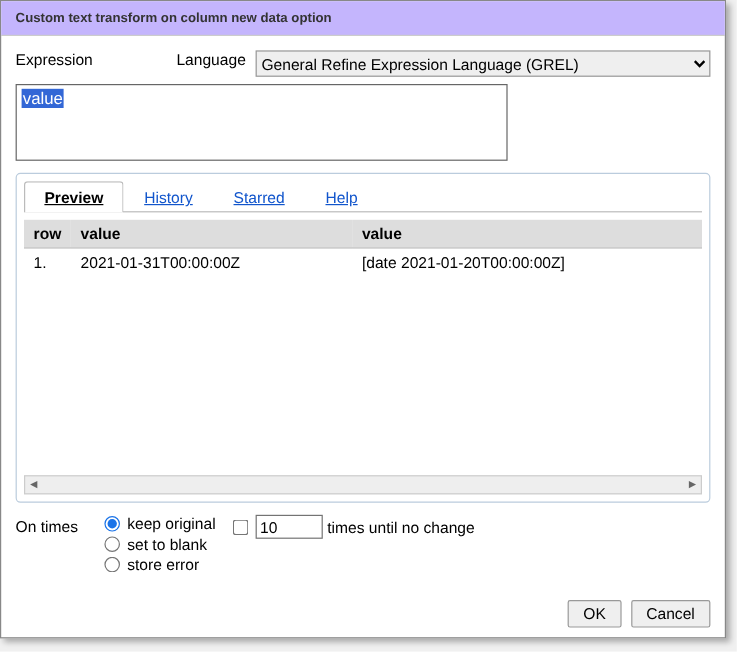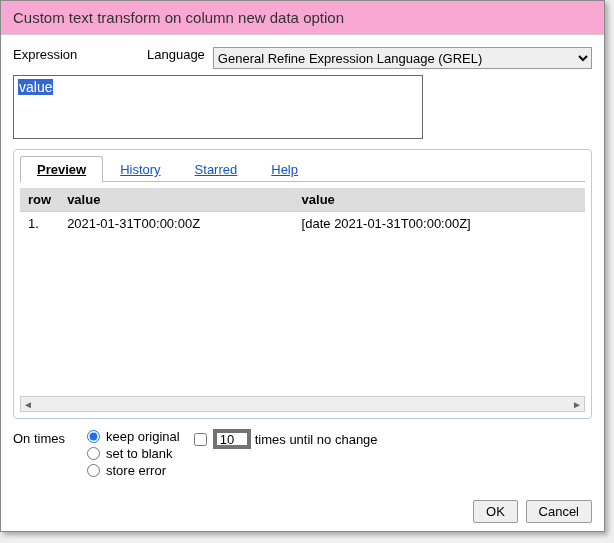--- a/index.html
+++ b/index.html
@@ -17,24 +17,24 @@
     background: #fff;
     border: 1px solid #888;
     box-shadow: 3px 3px 5px rgba(0,0,0,0.3);
     width: 605px;
     height: 532px;
     margin: 0;
     display: flex;
     flex-direction: column;
   }
   .dialog-header {
-    background: #f9a8d4;
+    background: #c4b5fd;
     padding: 8px 12px;
-    font-size: 15px;
-    font-weight: normal;
+    font-size: 11px;
+    font-weight: bold;
     color: #333;
     border-bottom: 1px solid #ccc;
   }
   .dialog-body {
     padding: 12px;
     flex: 1;
     display: flex;
     flex-direction: column;
   }
   .row-top {
@@ -174,23 +174,23 @@
     align-items: center;
     gap: 4px;
     margin-bottom: 2px;
   }
   .retrans {
     display: flex;
     align-items: center;
     gap: 4px;
   }
   .retrans input[type="text"] {
-    width: 38px;
+    width: 56px;
     height: 20px;
-    border: 4px solid #737373;
+    border: 1px solid #737373;
     font-size: 13px;
     padding: 1px 3px;
   }
   .dialog-footer {
     padding: 8px 12px;
     text-align: right;
     border-top: none;
   }
   .dialog-footer button {
     font-size: 13px;
@@ -242,21 +242,21 @@
               <tr>
                 <th class="col-row">row</th>
                 <th>value</th>
                 <th>value</th>
               </tr>
             </thead>
             <tbody>
               <tr>
                 <td>1.</td>
                 <td>2021-01-31T00:00:00Z</td>
-                <td>[date 2021-01-31T00:00:00Z]</td>
+                <td>[date 2021-01-20T00:00:00Z]</td>
               </tr>
             </tbody>
           </table>
         </div>
         <div class="hscrollbar">
           <span class="arrow">◄</span>
           <span class="arrow">►</span>
         </div>
       </div>
     </div>

